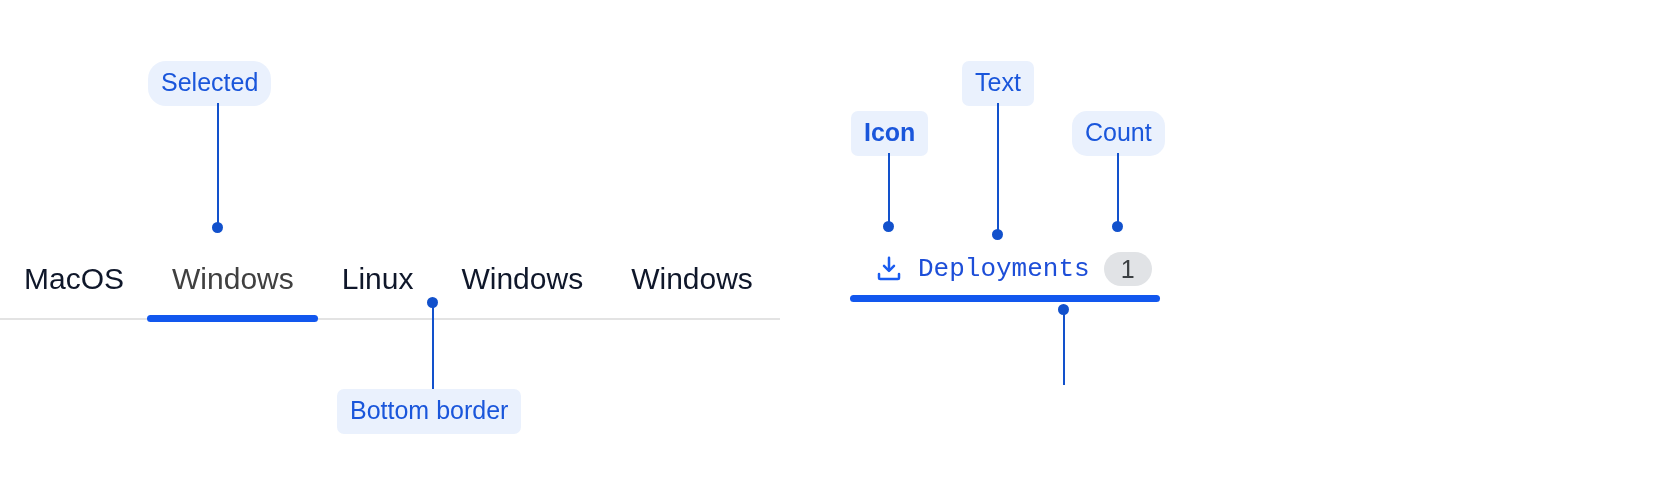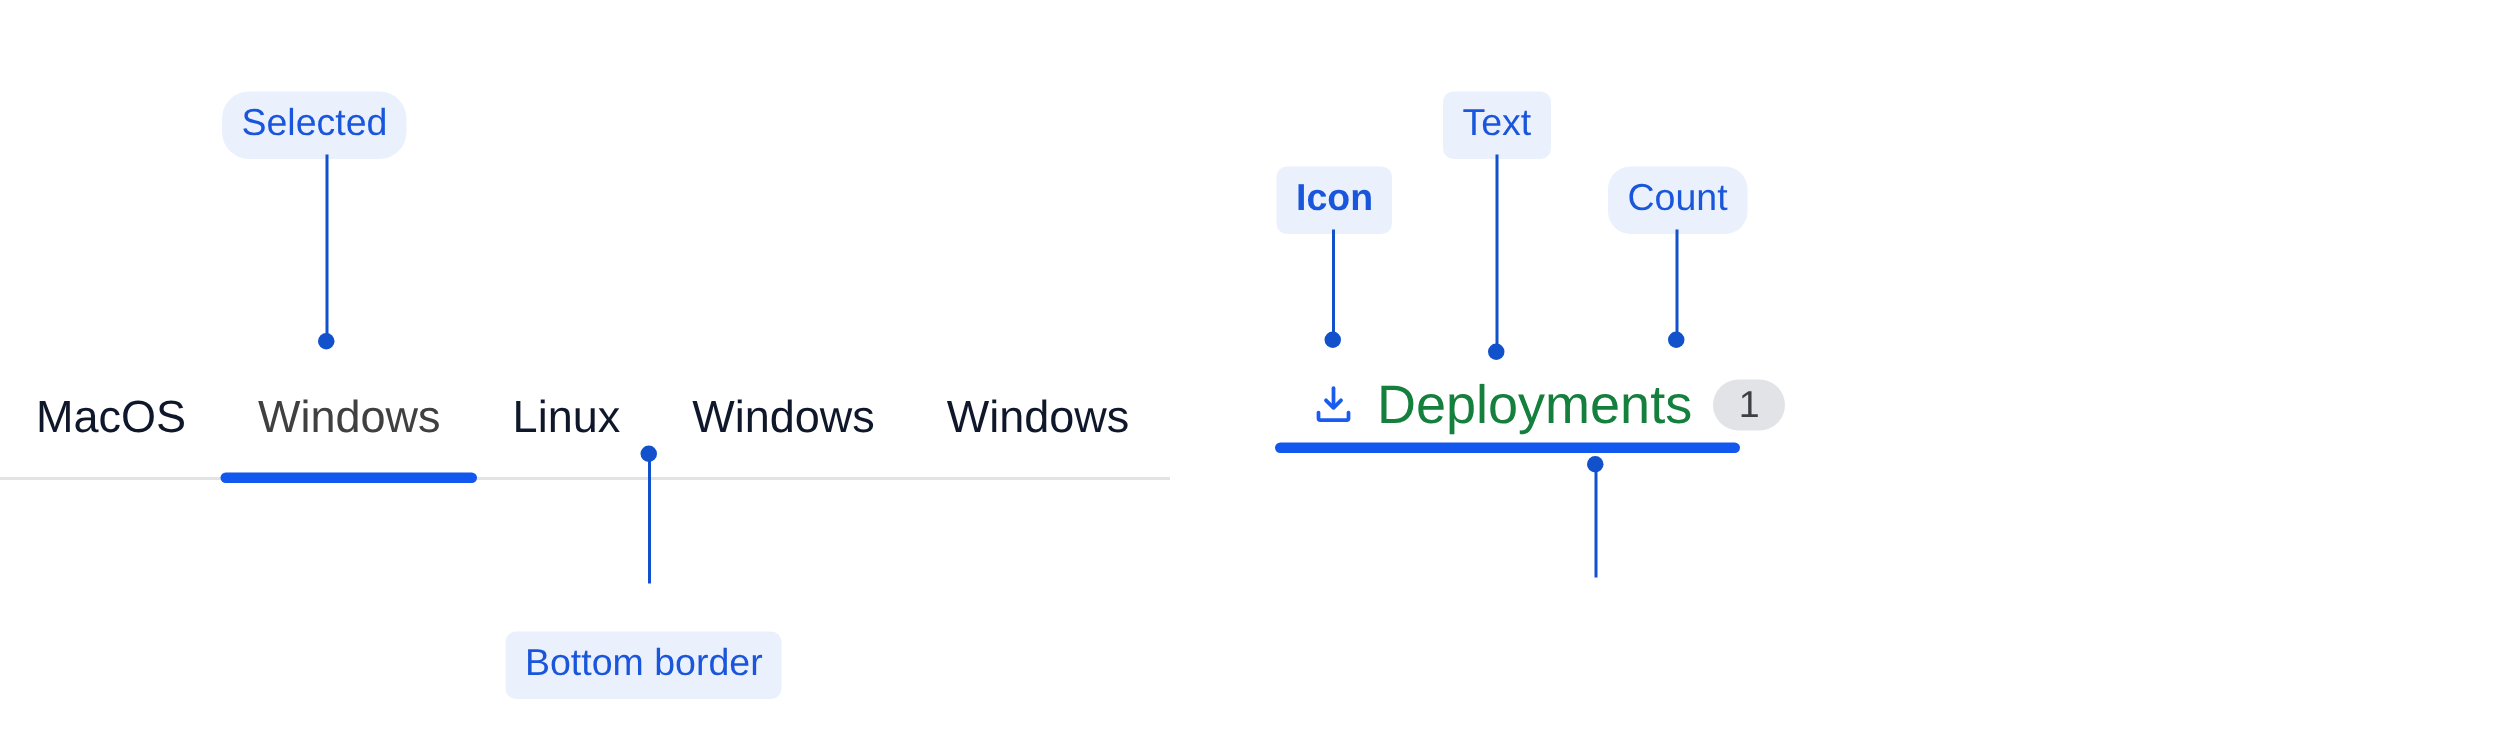--- a/index.html
+++ b/index.html
@@ -86,25 +86,25 @@
     display:flex;
     align-items:center;
     gap:14px;
   }
   .dep-icon{
     width:30px;height:30px;
     display:block;
     flex:0 0 auto;
   }
   .dep-label{
-    font-size:36px;
+    font-size:26px;
     line-height:1;
-    color:#15803d;
+    color:#1d4ed8;
     white-space:nowrap;
-    font-family:Liberation Sans, sans-serif;
+    font-family:Liberation Mono, monospace;
   }
   .dep-count{
     min-width:24px;
     height:34px;
     padding:0 12px;
     border-radius:17px;
     background:#e1e3e6;
     color:#3c4043;
     font-size:25px;
     line-height:34px;
@@ -135,21 +135,21 @@
     <div class="tabstrip-rule"></div>
     <div class="tab-underline"></div>
   </div>
 
   <div class="ann-pill" style="left:148px;top:61px;border-radius:18px;">Selected</div>
   <div class="ann-line" style="left:217px;top:103px;height:124px;"></div>
   <div class="ann-dot" style="left:212px;top:222px;"></div>
 
   <div class="ann-dot" style="left:427px;top:297px;"></div>
   <div class="ann-line" style="left:432px;top:303px;height:86px;"></div>
-  <div class="ann-pill" style="left:337px;top:389px;margin-top:32px;">Bottom border</div>
+  <div class="ann-pill" style="left:337px;top:389px;">Bottom border</div>
 
   <div class="dep-tab">
     <div class="dep-row">
       <svg class="dep-icon" viewBox="0 0 24 24" fill="none" stroke="#1a5cf0" stroke-width="2" stroke-linecap="round" stroke-linejoin="round">
         <path d="M12 3v10"></path>
         <path d="M8 9.5l4 4 4-4"></path>
         <path d="M4 16v3a1 1 0 0 0 1 1h14a1 1 0 0 0 1-1v-3"></path>
       </svg>
       <span class="dep-label">Deployments</span>
       <span class="dep-count">1</span>

